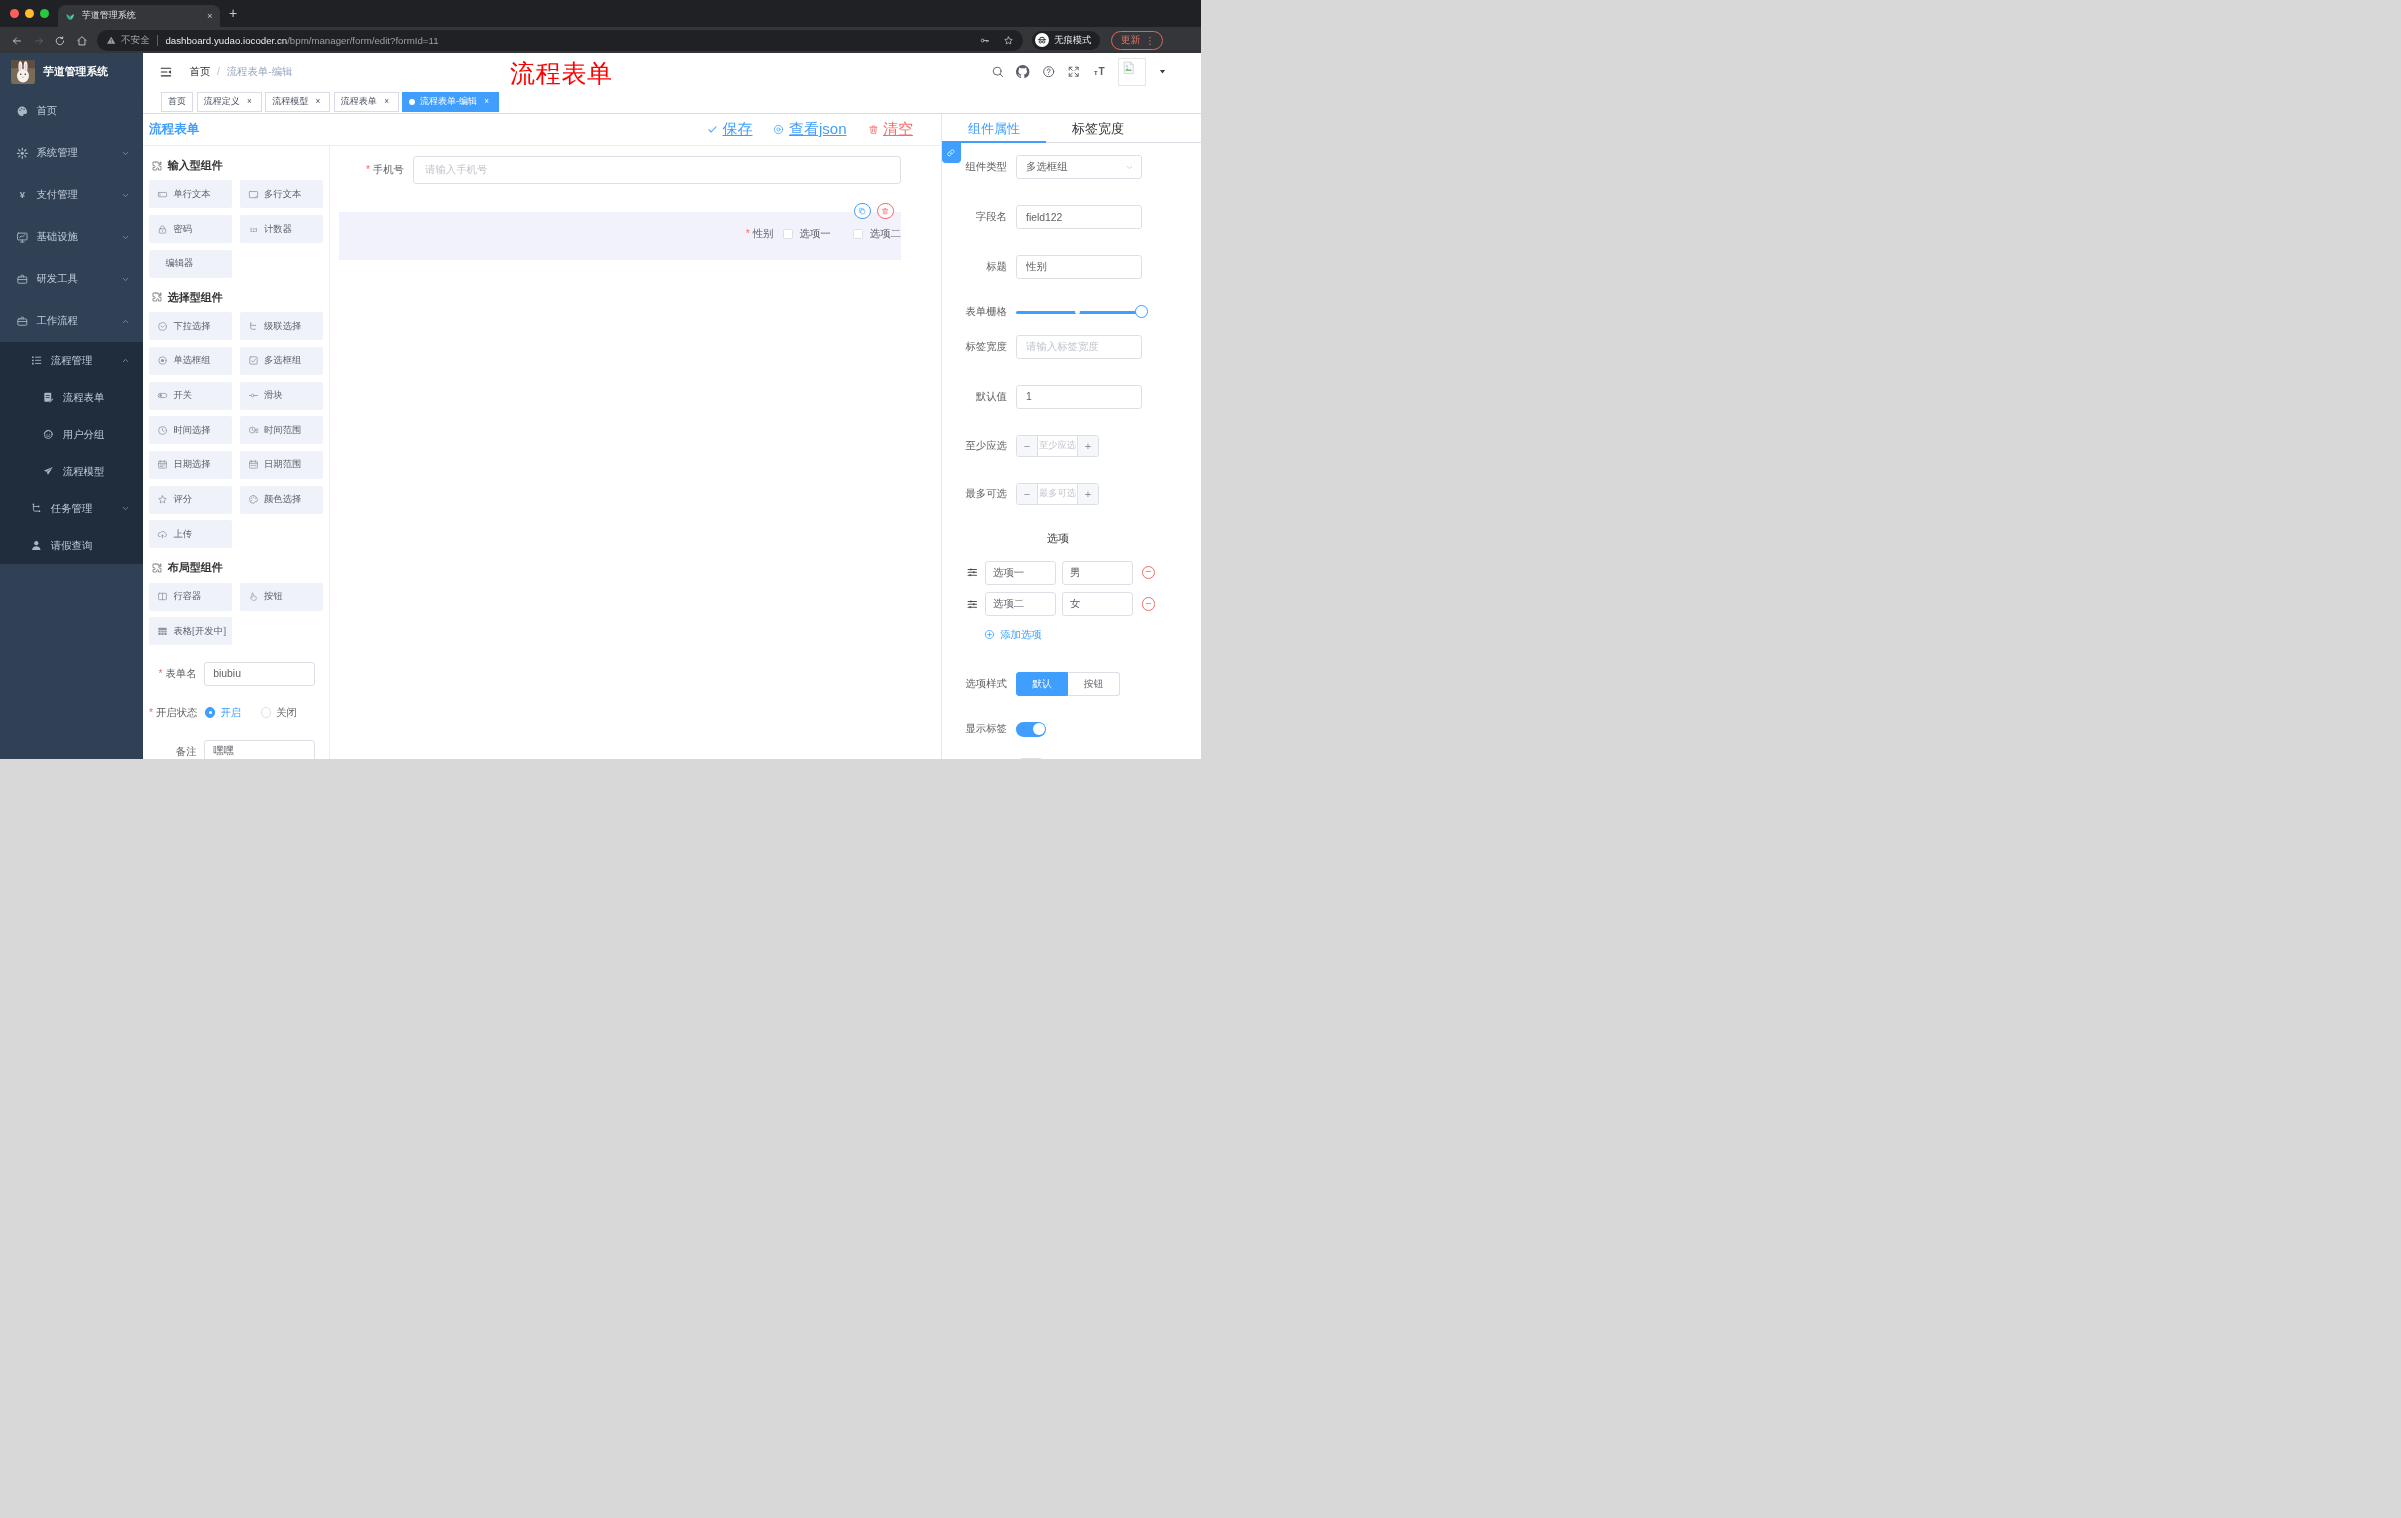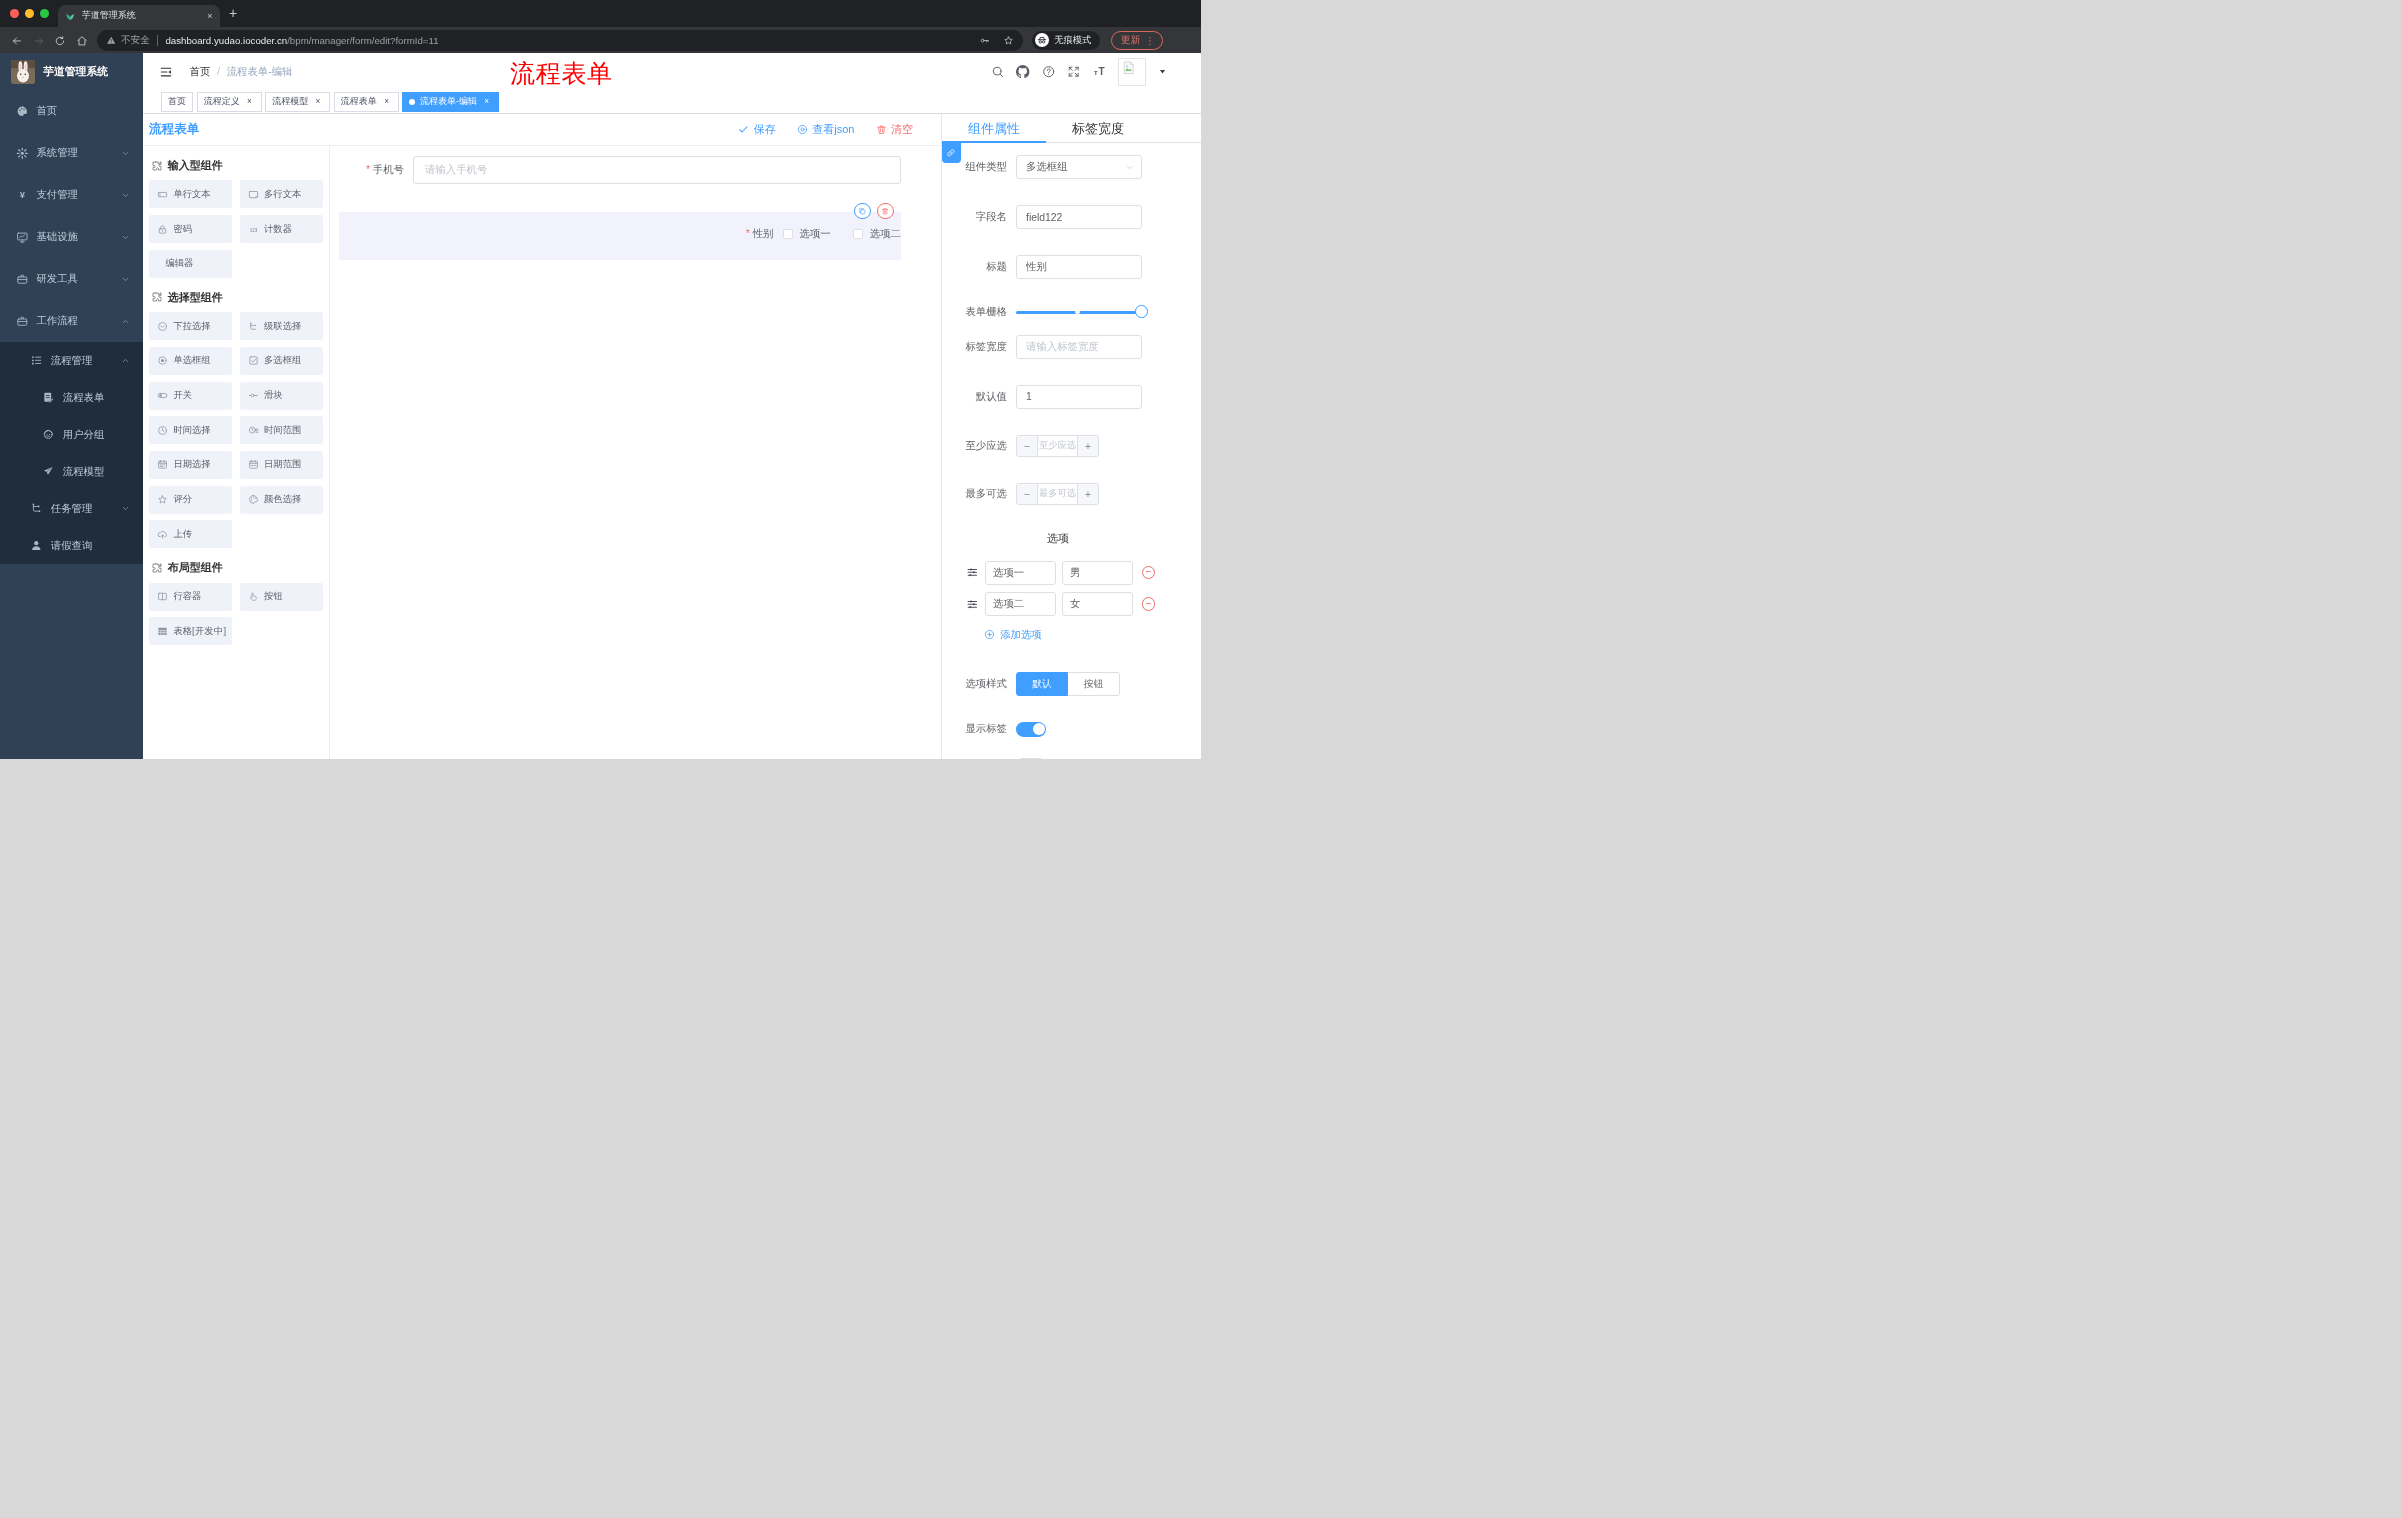--- a/index.html
+++ b/index.html
@@ -72,21 +72,21 @@
   .tag .tdot{width:6px;height:6px;border-radius:50%;background:#fff;display:none;}
   .tag.active{background:#409eff;border-color:#409eff;color:#fff;}
   .tag.active .tdot{display:block;}
   .tag .tcls{font-size:8.2px;width:10.4px;height:10.4px;display:flex;align-items:center;justify-content:center;border-radius:50%;}
 
   
   .designer{position:absolute;top:114px;left:143px;width:798px;bottom:0;background:#fff;}
   .designer-toolbar{height:32px;border-bottom:0.7px solid #eaedf2;display:flex;align-items:center;padding:0 28px 0 6px;}
   .dt-title{color:#409eff;font-size:12.6px;font-weight:700;}
   .dt-actions{margin-left:auto;display:flex;align-items:center;gap:21px;}
-  .dt-btn{display:flex;align-items:center;gap:4.5px;font-size:11px;color:#409eff;cursor:pointer;}
+  .dt-btn{display:flex;align-items:center;gap:4.5px;font-size:15px;color:#409eff;cursor:pointer;text-decoration:underline;}
   .dt-btn .di{width:11px;height:11px;}
   .dt-btn.danger{color:#f56c6c;}
 
   .palette{position:absolute;top:32px;left:0;width:187px;bottom:0;border-right:0.7px solid #eceef3;padding:9px 6px 0 6px;overflow:hidden;}
   .sec-title{display:flex;align-items:center;gap:5.2px;font-size:11px;color:#303133;font-weight:700;margin:3px 0 7.4px 1.5px;}
   .sec-title .pz{width:12px;height:12px;color:#6b6f76;flex:0 0 12px;}
   .p-grid{display:grid;grid-template-columns:1fr 1fr;gap:6.7px 7.4px;margin-bottom:12px;font-family:Liberation Serif, serif;}
   .p-item{height:28px;background:#f0f2f9;border-radius:2.2px;display:flex;align-items:center;gap:5.2px;padding-left:8.2px;
     font-size:9.3px;color:#5a5e66;cursor:move;white-space:nowrap;}
   .p-item .pi{width:11px;height:11px;color:#8f959e;flex:0 0 11px;}
@@ -753,20 +753,43 @@
             <div class="p-item">
               <span class="pi">
                 <svg viewBox="0 0 24 24">
                   <path fill="currentColor" d="M3 4h18v4.5H3zM3 10h5v4H3zM9.5 10h5v4h-5zM16 10h5v4h-5zM3 15.5h5v4H3zM9.5 15.5h5v4h-5zM16 15.5h5v4h-5z"></path>
                 </svg>
               </span>
               <span>表格[开发中]</span>
             </div>
           </div>
         </div>
+      <div class="palette-form">
+        <div class="pf-row">
+          <span class="pf-label req">表单名</span>
+          <input class="pf-input" value="biubiu" style="">
+        </div>
+        <div class="pf-row">
+          <span class="pf-label req">开启状态</span>
+          <div class="radio-group">
+            <span class="radio on">
+                <span class="rdot"></span>
+                <span>开启</span>
+              </span>
+            <span class="radio">
+                <span class="rdot"></span>
+                <span>关闭</span>
+              </span>
+          </div>
+        </div>
+        <div class="pf-row">
+          <span class="pf-label">备注</span>
+          <textarea class="pf-textarea" style="">嘿嘿</textarea>
+        </div>
+      </div>
     </div>
 
     <div class="canvas">
       <div class="c-row">
         <span class="c-label req">手机号</span>
         <input class="c-input" placeholder="请输入手机号" style="">
       </div>
       <div class="c-selected">
         <div class="block-actions">
           <span class="act copy">

